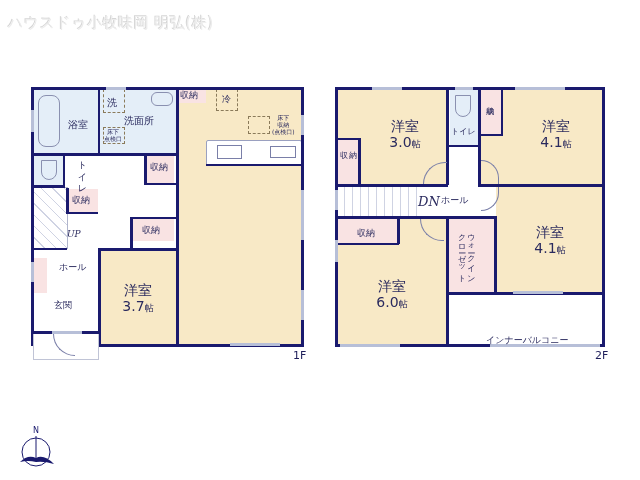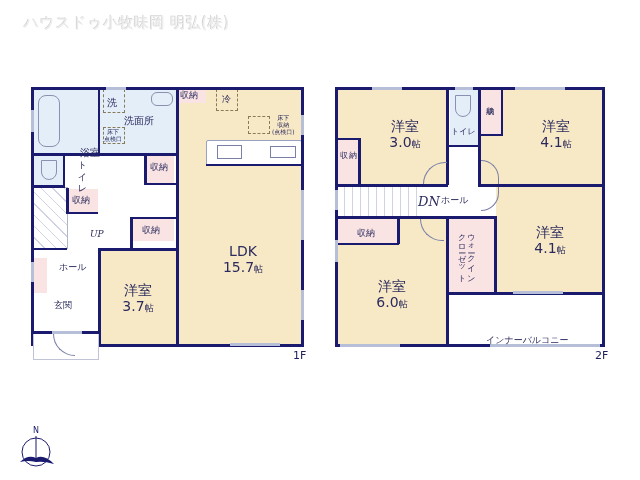--- a/index.html
+++ b/index.html
@@ -1,18 +1,18 @@
 <!DOCTYPE html>
 <html><head>
 <meta charset="utf-8">
 <style>
   html, body { margin:0; padding:0; }
   body { width:640px; height:480px; background:#ffffff; position:relative; overflow:hidden;
          font-family:"DejaVu Sans", sans-serif; color:#1e1e5a; }
-  .wm { position:absolute; left:24px; top:14px; font-size:15px; color:#ececec;
+  .wm { position:absolute; left:8px; top:14px; font-size:15px; color:#ececec;
         text-shadow: -1px -1px 0 #d6d6d6; letter-spacing:0.5px; }
   .plan { position:absolute; }
   .room { position:absolute; box-sizing:border-box; }
   .wood { background:#f8e9c6; }
   .wet  { background:#e4eef8; }
   .pink { background:#f9e3e3; }
   .white{ background:#ffffff; }
   .wall { position:absolute; background:#1a1a6e; }
   .win  { position:absolute; background:#b7bfd8; }
   .lbl  { position:absolute; text-align:center; white-space:nowrap; color:#2a2a5e; line-height:1.15; }
@@ -82,44 +82,40 @@
   <div class="win" style="left:301px;top:290px;width:3px;height:30px;"></div>
   <div class="win" style="left:301px;top:115px;width:3px;height:20px;"></div>
   <div class="win" style="left:106px;top:87px;width:20px;height:3px;"></div>
   <div class="win" style="left:31px;top:110px;width:3px;height:22px;"></div>
   <div class="win" style="left:31px;top:262px;width:3px;height:20px;"></div>
   <div class="win" style="left:52px;top:331px;width:30px;height:3px;"></div>
 
   <div class="room" style="left:33px;top:334px;width:66px;height:26px;border:1px solid #c0c4d6;border-top:none;"></div>
   <div class="door" style="left:53px;top:334px;width:22px;height:22px;border-radius:0 0 0 22px;border-top:none;border-right:none;"></div>
 
-  <div class="lbl sm" style="left:80px;top:119px;margin-top:28px;">浴室</div>
+  <div class="lbl sm" style="left:68px;top:119px;">浴室</div>
   <div class="lbl sm" style="left:124px;top:115px;">洗面所</div>
   <div class="lbl sm" style="left:107px;top:97px;">洗</div>
   <div class="lbl xs" style="left:104px;top:129px;white-space:pre-line;">床下
 点検口</div>
   <div class="lbl vt" style="left:77px;top:155px;">トイレ</div>
   <div class="lbl sm" style="left:180px;top:90px;font-size:9px;">収納</div>
   <div class="lbl sm" style="left:222px;top:94px;font-size:9px;">冷</div>
   <div class="lbl xs" style="left:272px;top:115px;white-space:pre-line;">床下
 収納
 (点検口)</div>
   <div class="lbl sm" style="left:150px;top:162px;font-size:9px;">収納</div>
   <div class="lbl sm" style="left:72px;top:195px;font-size:9px;">収納</div>
   <div class="lbl sm" style="left:142px;top:225px;font-size:9px;">収納</div>
-  <div class="lbl sm" style="left:67px;top:229px;font-style:italic;font-family:'DejaVu Serif',serif;font-size:9px;padding-left:23px;">UP</div>
+  <div class="lbl sm" style="left:67px;top:229px;font-style:italic;font-family:'DejaVu Serif',serif;font-size:9px;">UP</div>
   <div class="lbl sm" style="left:59px;top:262px;font-size:9px;">ホール</div>
   <div class="lbl sm" style="left:54px;top:300px;font-size:9px;">玄関</div>
   <div class="lbl big" style="left:108px;top:282px;width:60px;">
     <div>洋室</div>
     <div><span>3.7</span><span class="unit">帖</span></div>
-  </div>
-  <div class="lbl big" style="left:208px;top:243px;width:70px;">
-    <div>LDK</div>
-    <div><span>15.7</span><span class="unit">帖</span></div>
   </div>
   <div class="floorlbl" style="left:293px;top:349px;">1F</div>
 </div>
 
 <div class="plan" style="left:0;top:0;width:640px;height:380px;">
   <div class="room wood" style="left:337px;top:89px;width:110px;height:95px;"></div>
   <div class="room pink" style="left:337px;top:138px;width:22px;height:46px;"></div>
   <div class="room wet" style="left:450px;top:89px;width:28px;height:56px;"></div>
   <div class="room pink" style="left:481px;top:89px;width:20px;height:46px;"></div>
   <div class="room wood" style="left:481px;top:89px;width:121px;height:96px;"></div>

